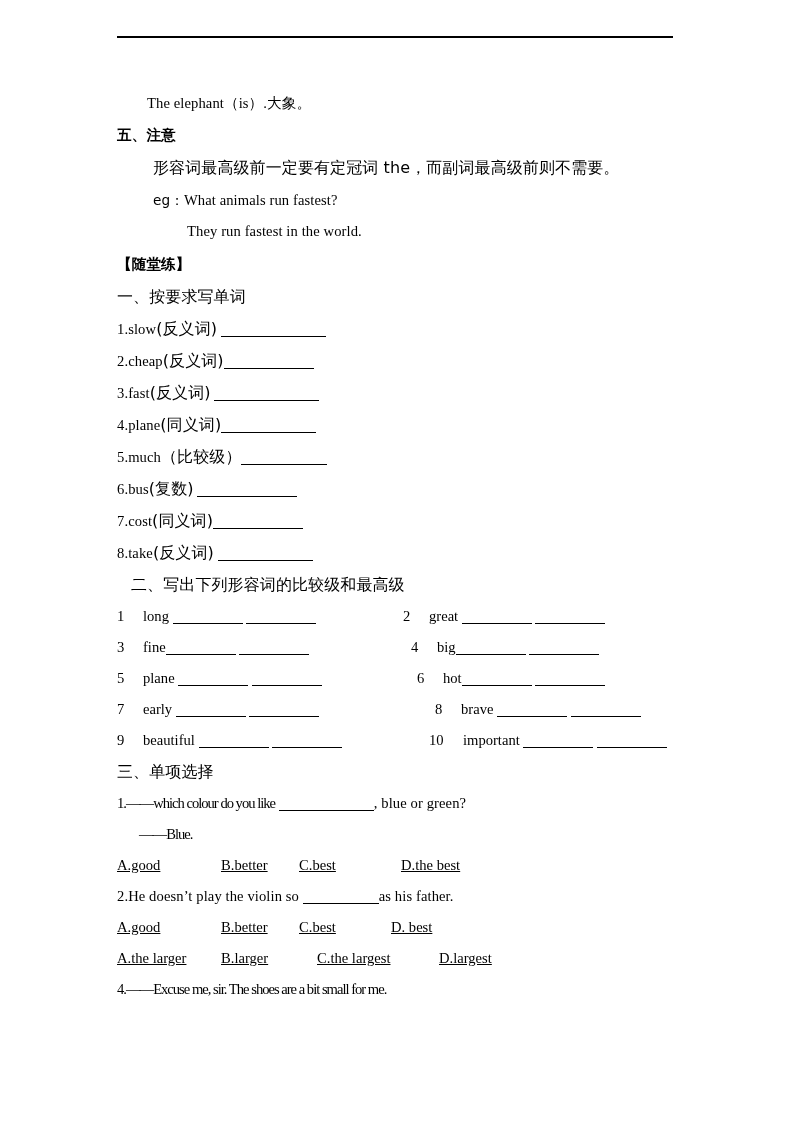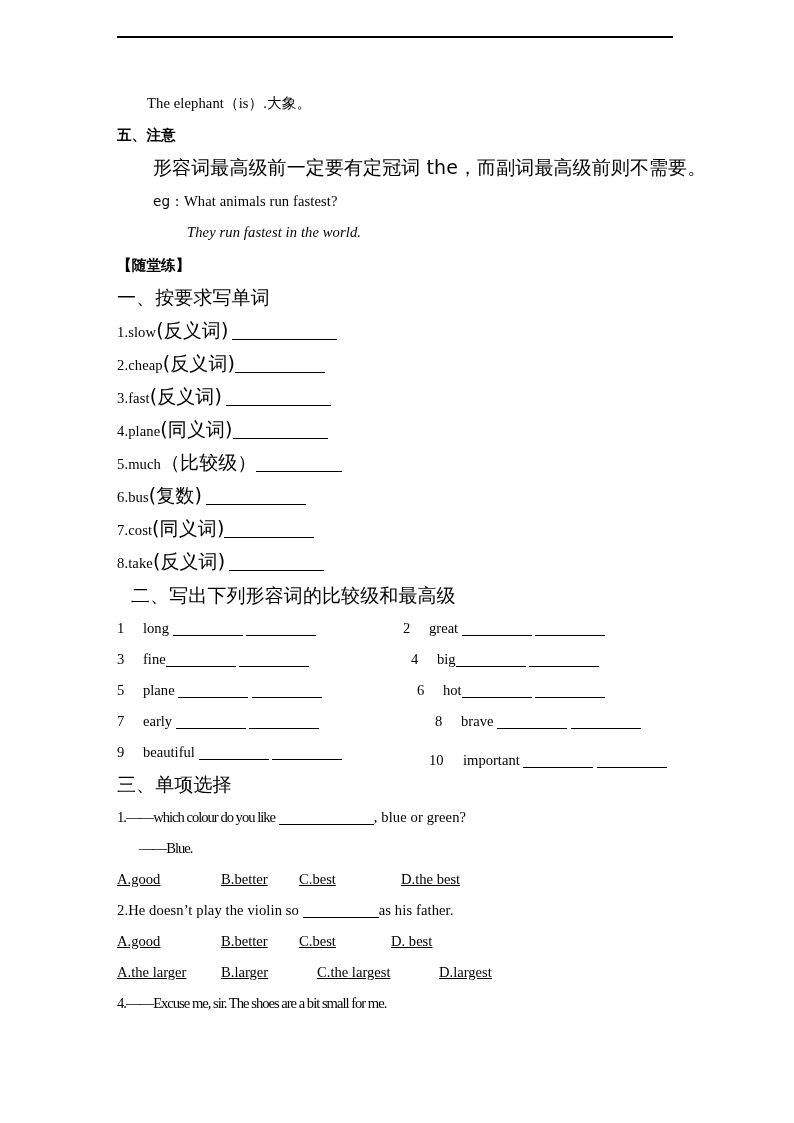--- a/index.html
+++ b/index.html
@@ -43,31 +43,31 @@
 
   .line {
     font-size: 14.6px;
     line-height: 31px;
     white-space: nowrap;
     letter-spacing: 0.1px;
   }
 
   .cn {
     font-family: "DejaVu Sans", "Liberation Sans", sans-serif;
-    font-size: 19px;
+    font-size: 16px;
   }
   .cn-bold {
     font-family: "DejaVu Sans", "Liberation Sans", sans-serif;
     font-size: 14.6px;
     font-weight: bold;
   }
 
   .indent-1 { padding-left: 30px; }
   .indent-2 { padding-left: 36px; }
-  .indent-3 { padding-left: 70px; font-style: italic; }
+  .indent-3 { padding-left: 70px; }
   .indent-4 { padding-left: 14px; }
 
   
   .blank {
     display: inline-block;
     border-bottom: 1px solid #000;
     height: 0.95em;
     vertical-align: -0.18em;
   }
   .b-105 { width: 105px; }
@@ -260,21 +260,21 @@
         </span>
       </div>
 
       <div class="row">
         <span class="col-l">
           <span class="num">9</span><span class="word">beautiful</span>
           <span class="blank b-70"></span>
           <span class="blank b-70"></span>
         </span>
         <span class="col-r" style="left:312px;">
-          <span class="num" style="min-width:34px;margin-top:8px;">10</span><span class="word">important</span>
+          <span class="num" style="min-width:34px;">10</span><span class="word">important</span>
           <span class="blank b-70"></span>
           <span class="blank b-70"></span>
         </span>
       </div>
 
     </div>
 
     <div class="line" style="line-height:32px;">
       <span class="cn">三、单项选择</span>
     </div>

